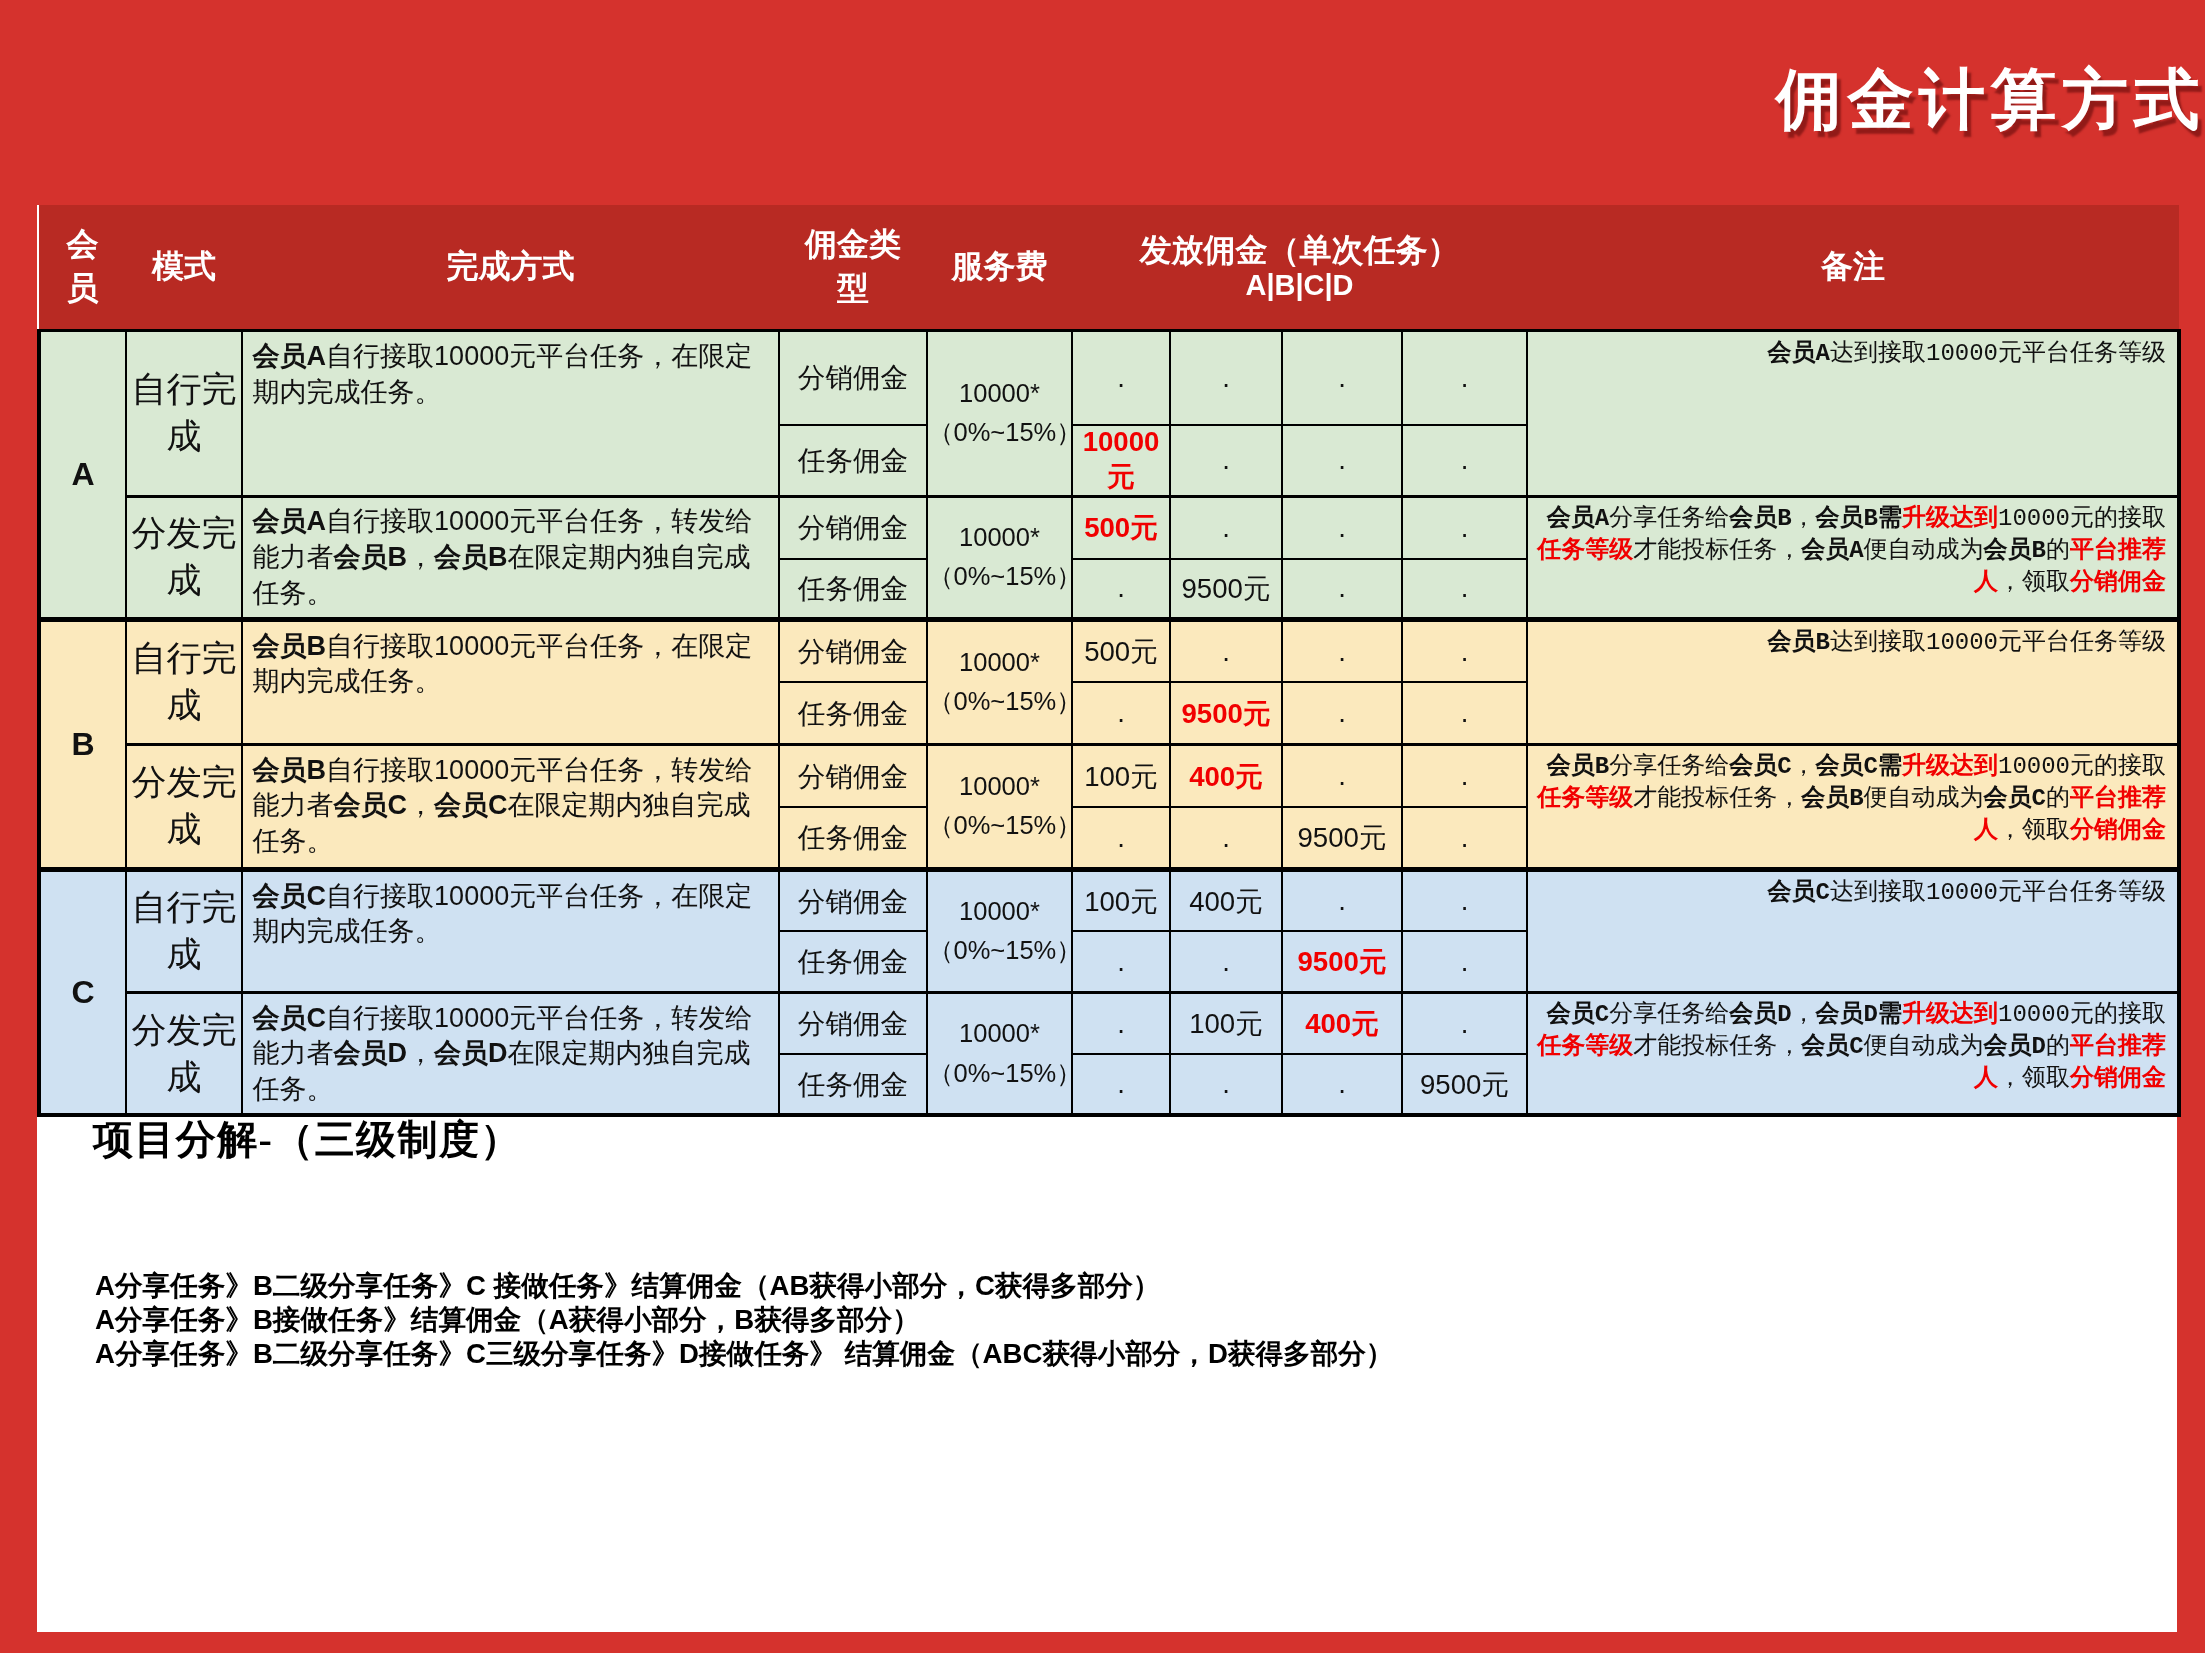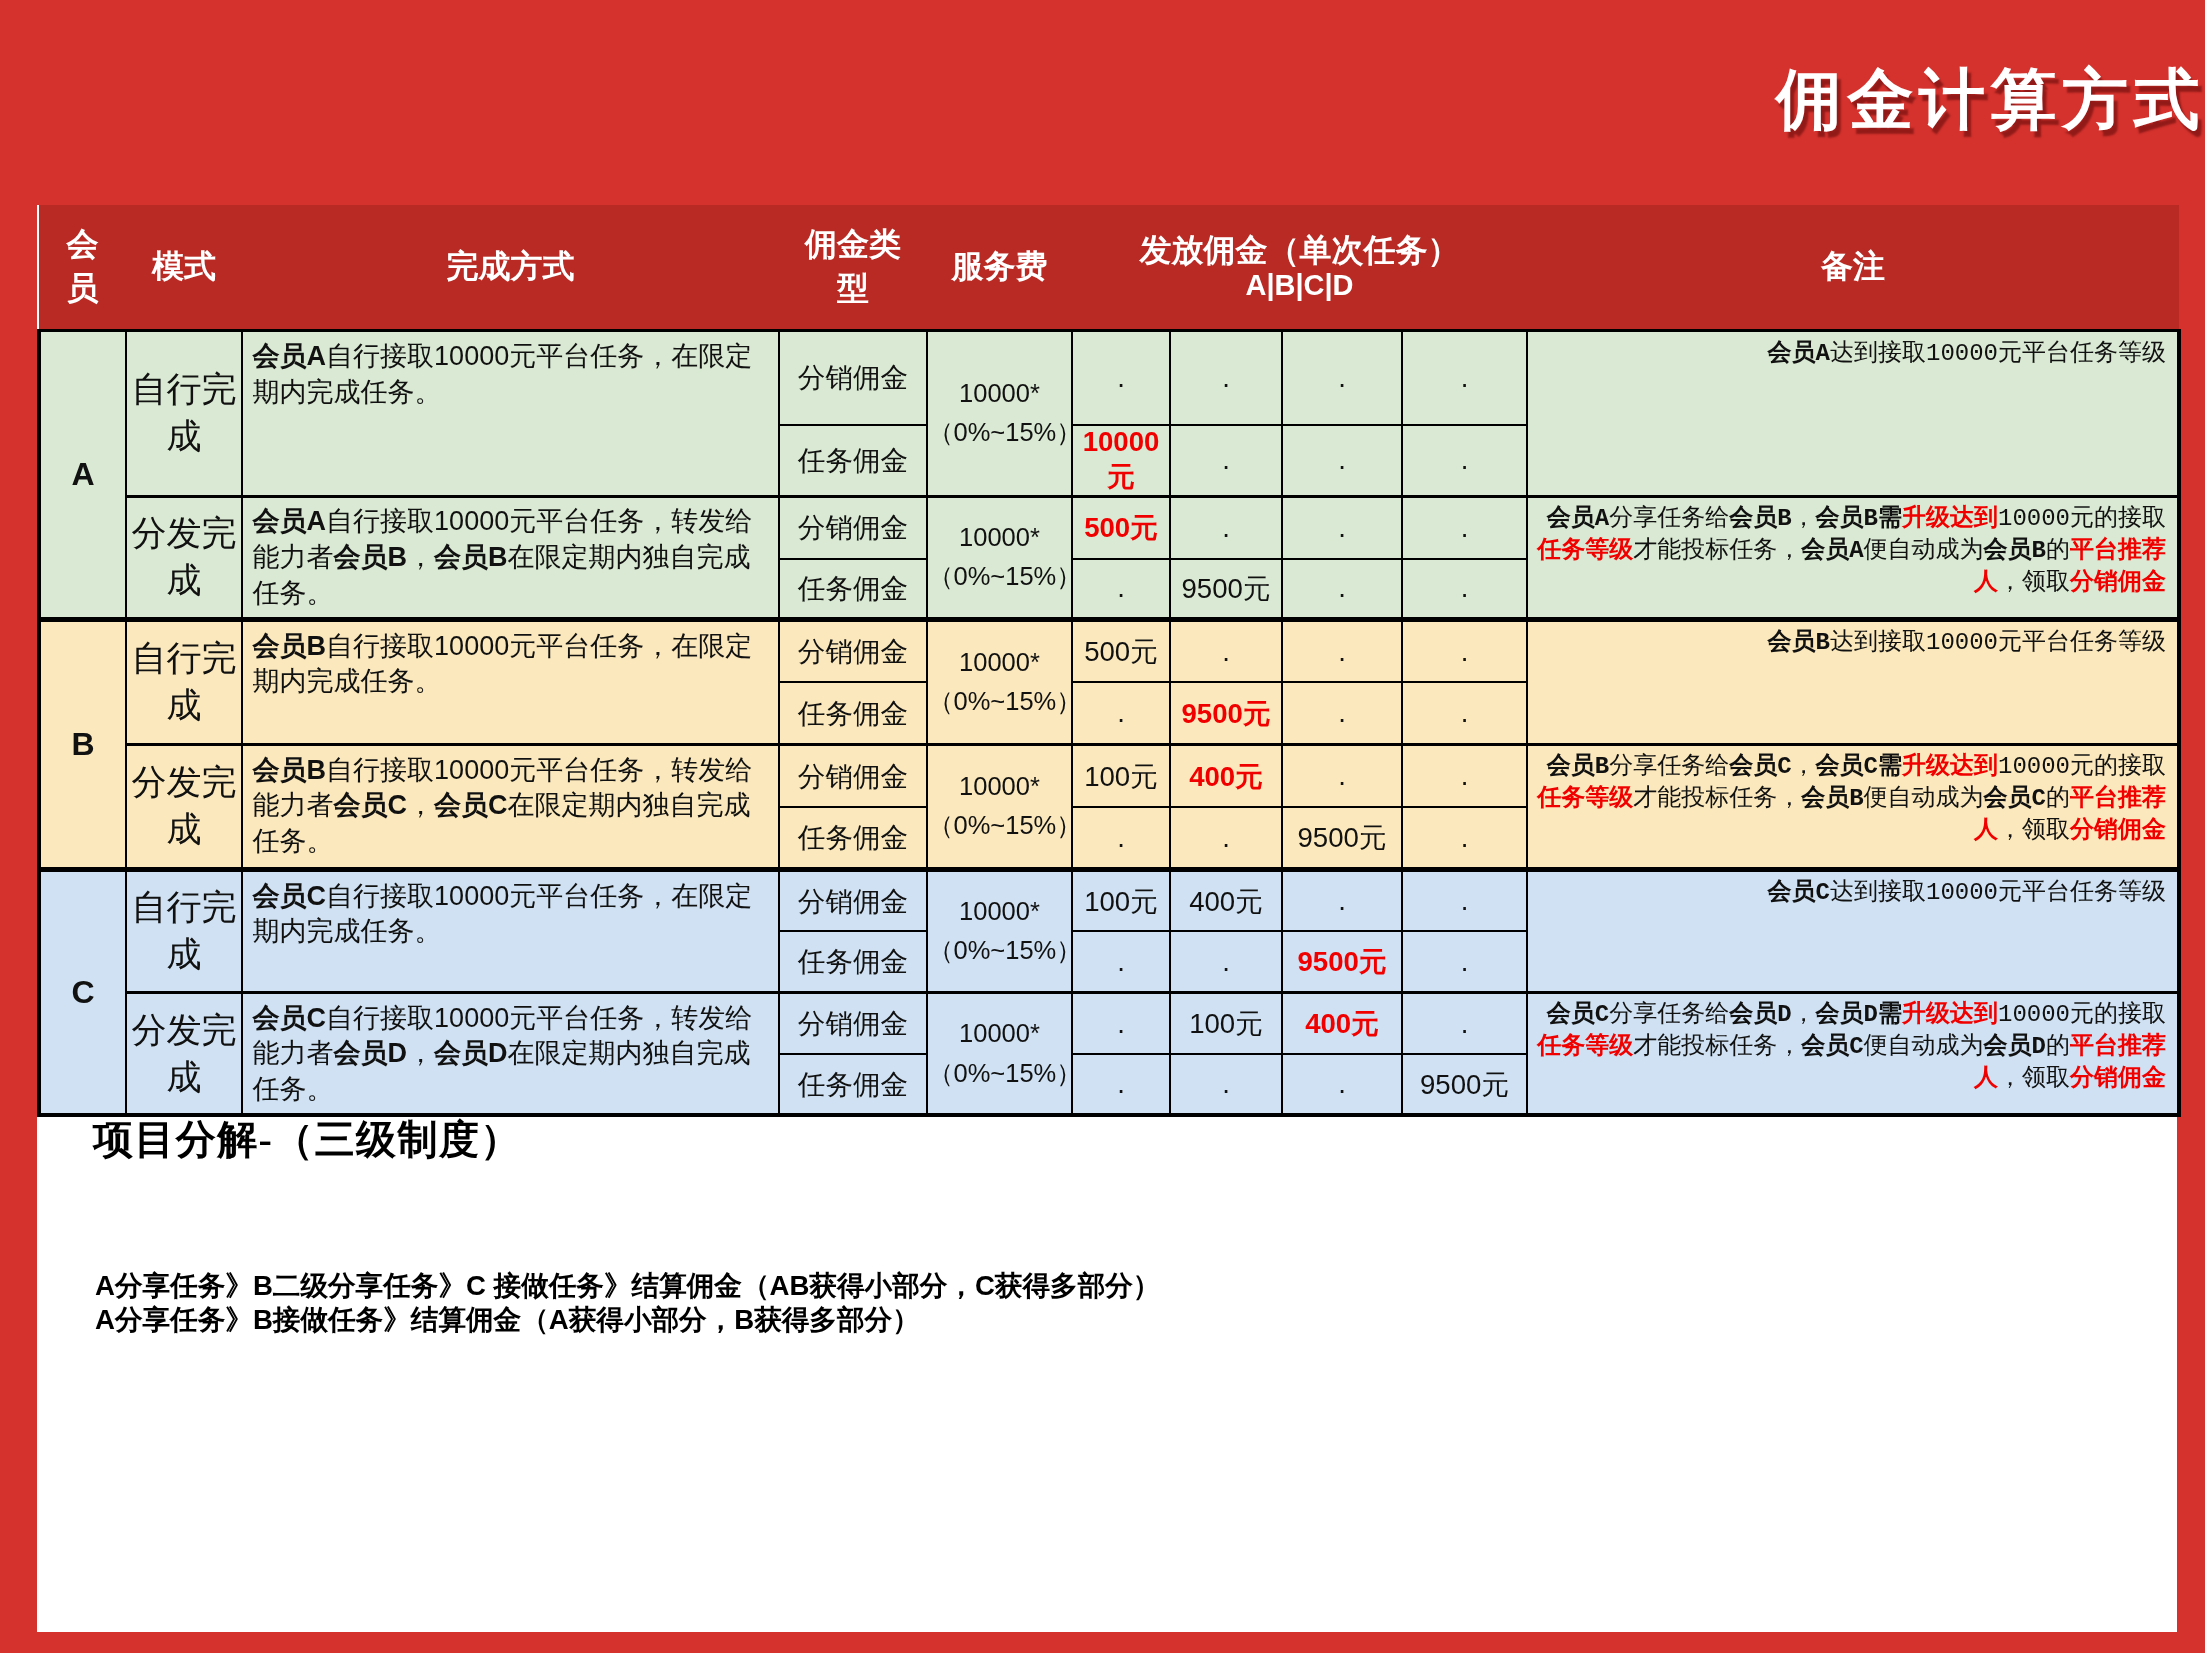--- a/index.html
+++ b/index.html
@@ -231,14 +231,15 @@
       <td class="c-val bb"><span>9500元</span></td>
     </tr>
   </tbody>
 </table>
 
 <div class="break-title">项目分解-（三级制度）</div>
 
 <div class="break-lines">
   <div>A分享任务》B二级分享任务》C 接做任务》结算佣金（AB获得小部分，C获得多部分）</div>
   <div>A分享任务》B接做任务》结算佣金（A获得小部分，B获得多部分）</div>
+  <div>A分享任务》B二级分享任务》C三级分享任务》D接做任务》 结算佣金（ABC获得小部分，D获得多部分）</div>
 </div>
 
 
 </body></html>

